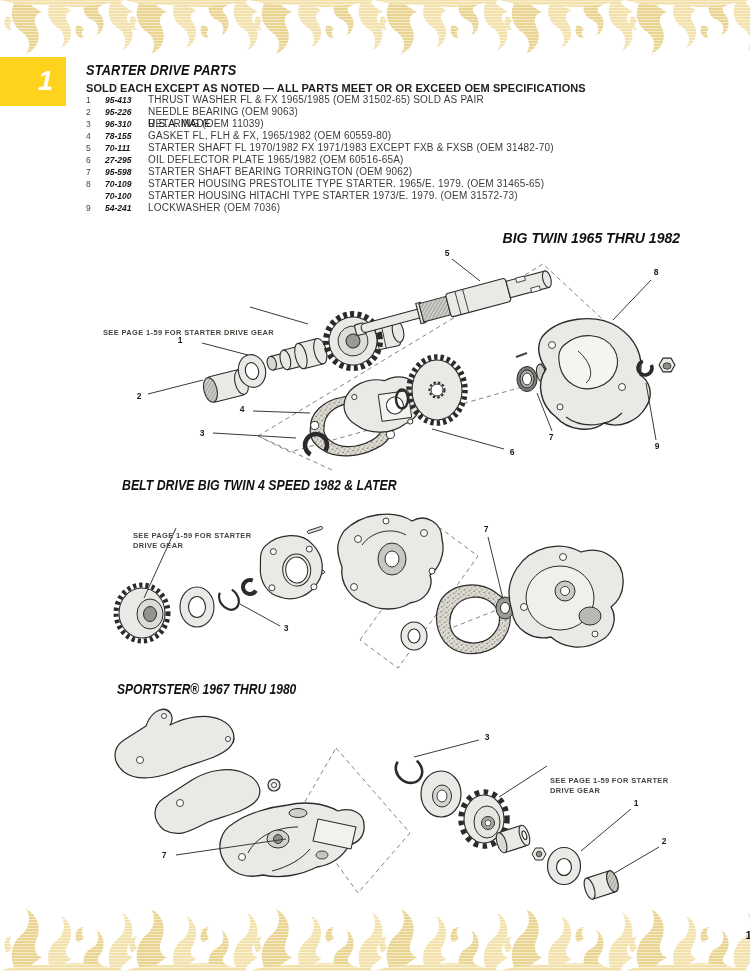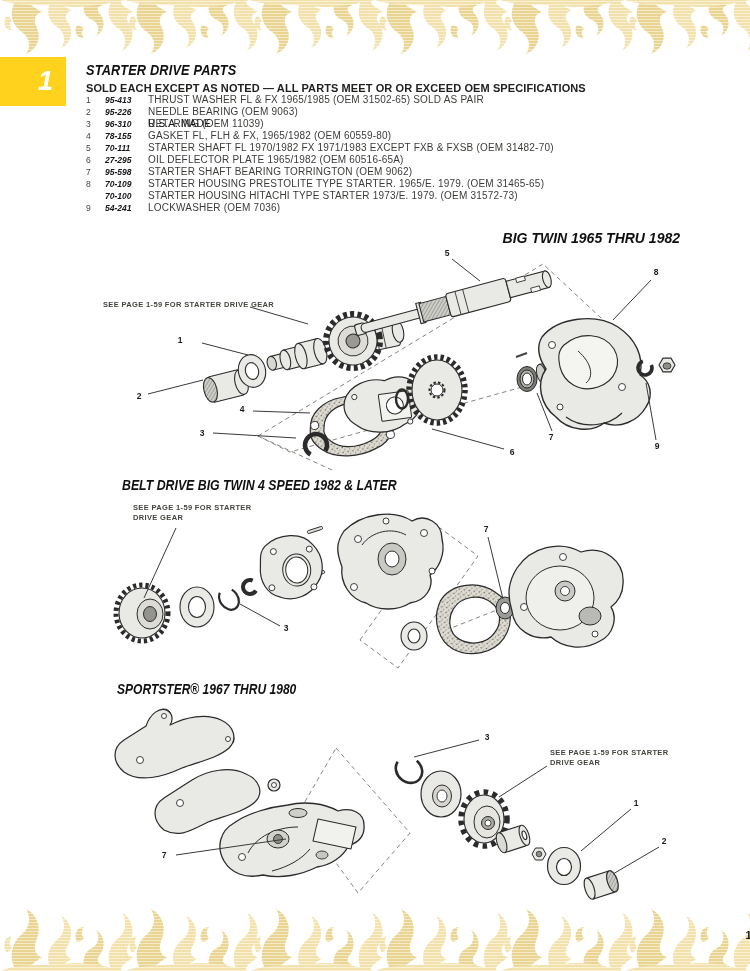--- a/index.html
+++ b/index.html
@@ -17,21 +17,21 @@
   .prow{position:relative;height:12px;}
   .prow span{position:absolute;top:0;line-height:12px;white-space:nowrap;}
   .pnum{left:0;font-size:8.5px;color:#44443f;}
   .ppart{left:19px;font-size:8.5px;font-weight:bold;color:#15151a;font-style:italic;}
   .pdesc{left:62px;font-size:10px;color:#3b3b38;letter-spacing:0.2px;}
   .pbold{font-weight:normal;color:#15151a;}
   .dtitle{position:absolute;font-weight:bold;font-style:italic;font-size:14px;color:#101010;white-space:nowrap;}
   .dt1{left:500px;top:230px;width:180px;text-align:right;}
   .dt2{left:122px;top:477px;transform:scaleX(.88);transform-origin:left top;}
   .dt3{left:117px;top:681px;transform:scaleX(.86);transform-origin:left top;}
-  .dnote{position:absolute;font-weight:bold;font-size:7.5px;letter-spacing:0.35px;color:#45453f;white-space:nowrap;}
+  .dnote{position:absolute;font-weight:bold;font-size:7.5px;letter-spacing:0.35px;color:#45453f;white-space:nowrap;margin-top:28px;}
   .callout{position:absolute;transform:translate(-50%,-50%);font-weight:bold;font-size:8.5px;color:#1b1b1b;}
   .pageno{position:absolute;left:17px;top:929px;width:750px;text-align:right;
           font-weight:bold;font-size:11px;color:#1a1a1a;}
 </style>
 </head>
 <body>
 
 <div id="page">
 
   <svg id="art" width="750" height="971" viewBox="0 0 750 971">

